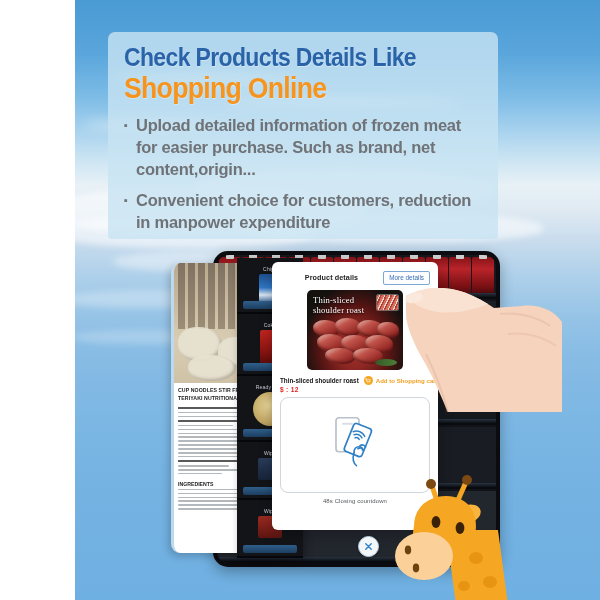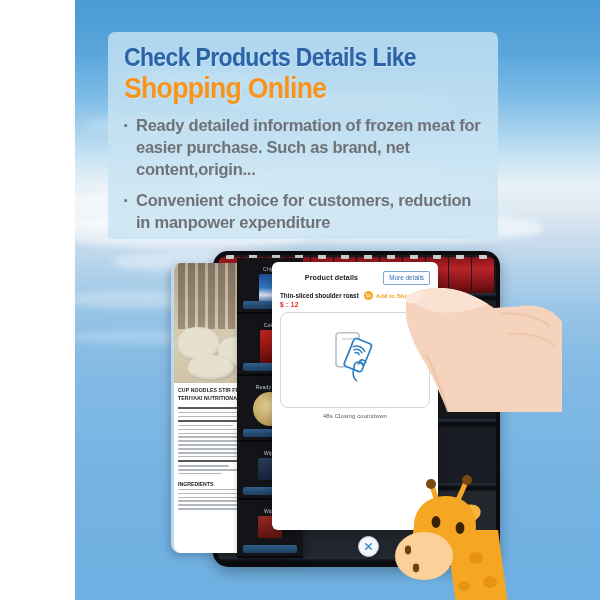--- a/index.html
+++ b/index.html
@@ -362,21 +362,21 @@
   </div>
   <div class="bg-white-left"></div>
 
   <div class="headline-panel">
     <div class="hl-line1">Check Products Details Like</div>
     <div class="hl-line2">Shopping Online</div>
 
     <div class="bullets">
       <div class="bullet">
         <span class="bullet-mark">▪</span>
-        <span class="bullet-text">Ready detailed information of frozen meat for easier purchase. Such as brand, net content,origin...</span>
+        <span class="bullet-text">Upload detailed information of frozen meat for easier purchase. Such as brand, net content,origin...</span>
       </div>
       <div class="bullet">
         <span class="bullet-mark">▪</span>
         <span class="bullet-text">Convenient choice for customers, reduction in manpower expenditure</span>
       </div>
     </div>
   </div>
 
   <div class="tablet">
     <div class="tablet-screen">
@@ -490,20 +490,34 @@
     </div>
   </div>
 
   <div class="modal">
 
     <div class="modal-head">
       <div class="modal-title">Product details</div>
       <div class="more-details-btn">More details</div>
     </div>
 
+    <div class="product-img">
+      <div class="pi-caption">Thin-sliced<br>shoulder roast</div>
+      <div class="pi-thumb"></div>
+      <div class="pi-meat" style="left:6px;top:30px;width:26px;height:17px;"></div>
+      <div class="pi-meat" style="left:28px;top:28px;width:26px;height:18px;"></div>
+      <div class="pi-meat" style="left:50px;top:30px;width:26px;height:17px;"></div>
+      <div class="pi-meat" style="left:70px;top:32px;width:22px;height:16px;"></div>
+      <div class="pi-meat" style="left:10px;top:44px;width:28px;height:18px;"></div>
+      <div class="pi-meat" style="left:34px;top:45px;width:28px;height:18px;"></div>
+      <div class="pi-meat" style="left:58px;top:45px;width:28px;height:18px;"></div>
+      <div class="pi-meat" style="left:18px;top:58px;width:30px;height:16px;"></div>
+      <div class="pi-meat" style="left:46px;top:58px;width:30px;height:16px;"></div>
+      <div class="pi-herb"></div>
+    </div>
 
     <div class="prod-row">
       <span class="prod-name">Thin-sliced shoulder roast</span>
       <span class="cart-icon">
         <svg width="6" height="6" viewBox="0 0 24 24" fill="none" stroke="#ffffff" stroke-width="2.6" stroke-linecap="round" stroke-linejoin="round">
           <circle cx="9" cy="20" r="1.4" fill="#ffffff" stroke="none"></circle>
           <circle cx="18" cy="20" r="1.4" fill="#ffffff" stroke="none"></circle>
           <path d="M2 3h3l2.6 12.2h11.2L21.5 7H6"></path>
         </svg>
       </span>

